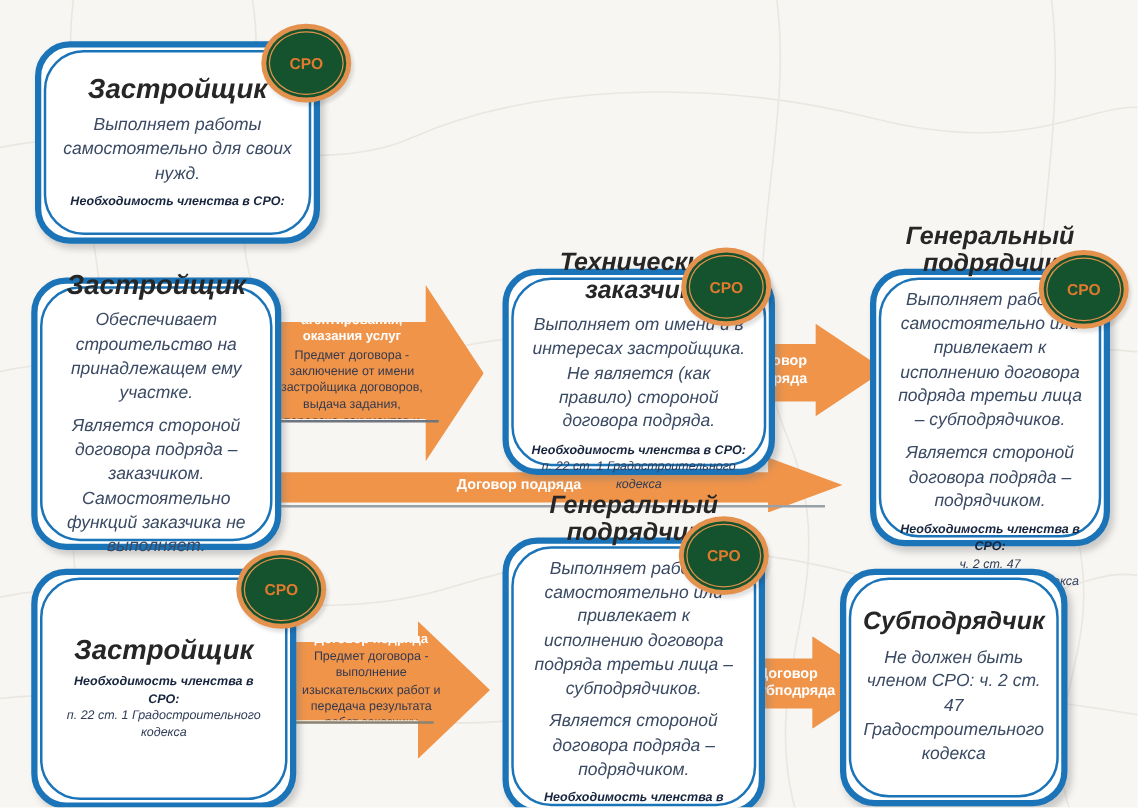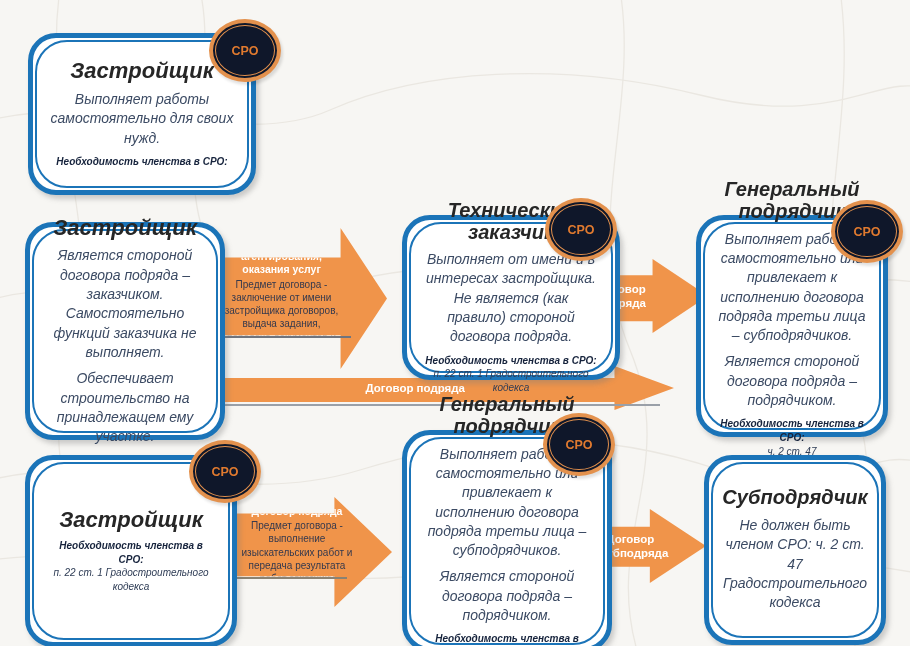--- a/index.html
+++ b/index.html
@@ -36,21 +36,21 @@
   .title { font-weight: bold; color: #262626; font-size: 22px; line-height: 1.08; margin: 0; }
   .title.two-line { font-size: 20px; }
   .body-text { margin: 0; font-size: 14px; line-height: 1.38; color: #3b4a63; }
   .sro-note { margin: 0; font-size: 10px; line-height: 1.38; }
   .sro-label { display:block; font-weight: bold; color: #17243d; }
   .sro-ref { display:block; color: #2e3c55; }
 
   
   .badge {
     position: absolute; width: 64px; height: 55px; z-index: 3;
-    background: #0f172a; border: 4px solid #e3914d; border-radius: 50%;
+    background: #14532d; border: 4px solid #e3914d; border-radius: 50%;
     box-shadow: 2px 3px 3px rgba(0,0,0,0.12);
   }
   .badge-inner {
     position: absolute; inset: 2px;
     border: 1.5px solid #e3914d; border-radius: 50%;
     display: flex; align-items: center; justify-content: center;
     font-weight: bold; font-size: 12.5px; color: #e07a2f;
   }
 
   
@@ -116,22 +116,22 @@
       </p>
     </div>
     <div class="badge" style="right:-30px; top:-19px;">
       <div class="badge-inner">СРО</div>
     </div>
   </div>
 
   <div class="panel" style="left:25px; top:222px; width:190px; height:208px;">
     <div class="panel-inner">
       <p class="title">Застройщик</p>
+      <p class="body-text">Обеспечивает строительство на принадлежащем ему участке.</p>
       <p class="body-text">Является стороной договора подряда – заказчиком. Самостоятельно функций заказчика не выполняет.</p>
-      <p class="body-text">Обеспечивает строительство на принадлежащем ему участке.</p>
     </div>
   </div>
 
   <div id="arrow-commission" class="arrow">
     <div class="arrow-text">
       <p class="arrow-title">Договор поручения, агентирования, оказания  услуг</p>
       <p class="arrow-body">Предмет договора  - заключение от имени застройщика договоров, выдача задания,  передача документов и материалов</p>
     </div>
   </div>
   <div id="shadow-commission" class="shadow-line"></div>
@@ -213,20 +213,20 @@
       <div class="badge-inner">СРО</div>
     </div>
   </div>
 
   <div id="arrow-subpodryad" class="arrow">
     <div class="arrow-text">
       <p class="arrow-label-big">Договор субподряда</p>
     </div>
   </div>
 
-  <div class="panel" style="left:704px; top:455px; width:172px; height:180px;">
+  <div class="panel" style="left:672px; top:455px; width:172px; height:180px;">
     <div class="panel-inner">
       <p class="title two-line">Субподрядчик</p>
       <p class="body-text">Не должен быть членом СРО: ч. 2 ст. 47 Градостроительного кодекса</p>
     </div>
   </div>
 
 </div>
 
 </body></html>

